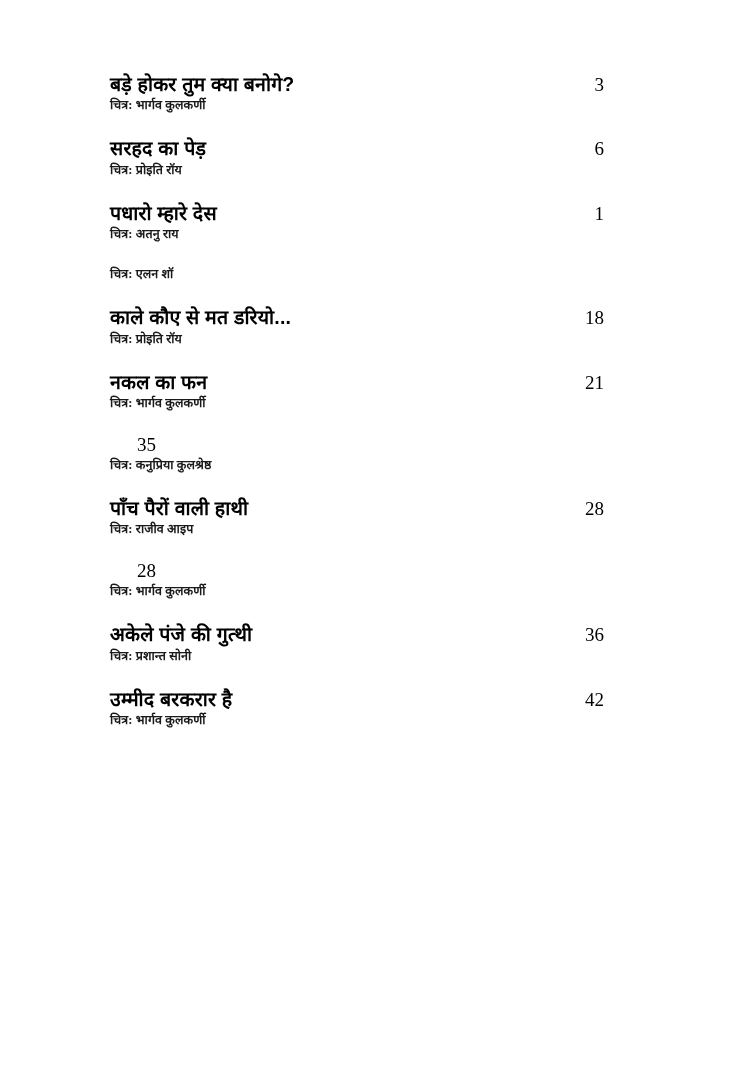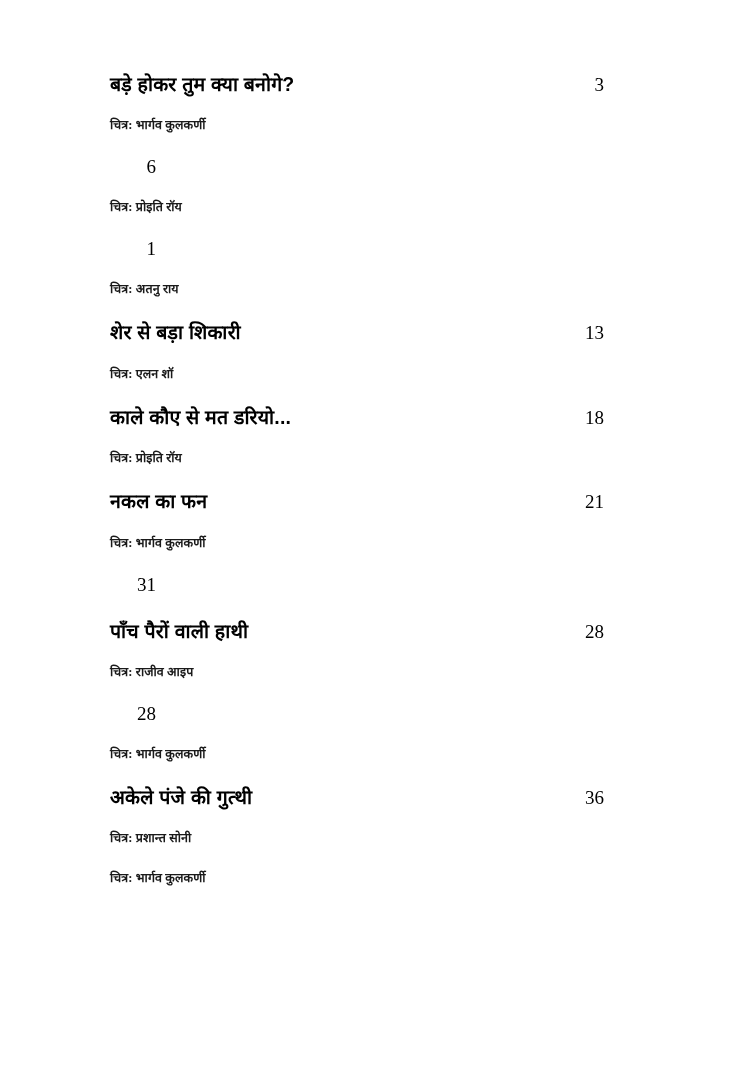--- a/index.html
+++ b/index.html
@@ -56,57 +56,55 @@
     flex: 0 0 auto;
     width: 46px;
     text-align: right;
     padding-right: 6px;
   }
   .entry-credit {
     font-family: "Liberation Serif", "DejaVu Serif", serif;
     font-size: 12.5px;
     font-weight: bold;
     color: #1a1a1a;
-    margin-top: 20px;
+    margin-top: 0;
     letter-spacing: 0.1px;
   }
 </style>
 </head>
 <body>
 
 <div class="page">
   <div class="toc">
 
     <div class="toc-entry">
       <div class="entry-row">
         <div class="entry-title">बड़े होकर तुम क्या बनोगे?</div>
         <div class="entry-page">3</div>
       </div>
       <div class="entry-credit">चित्र: भार्गव कुलकर्णी</div>
     </div>
 
     <div class="toc-entry">
       <div class="entry-row">
+        <div class="entry-title">सरहद का पेड़</div>
         <div class="entry-page">6</div>
       </div>
       <div class="entry-credit">चित्र: प्रोइति रॉय</div>
     </div>
 
     <div class="toc-entry">
       <div class="entry-row">
+        <div class="entry-title">पधारो म्हारे देस</div>
         <div class="entry-page">1</div>
       </div>
       <div class="entry-credit">चित्र: अतनु राय</div>
     </div>
 
     <div class="toc-entry">
-      <div class="entry-row">
-        <div class="entry-title">शेर से बड़ा शिकारी</div>
-        <div class="entry-page">13</div>
-      </div>
       <div class="entry-credit">चित्र: एलन शॉ</div>
     </div>
 
     <div class="toc-entry">
       <div class="entry-row">
         <div class="entry-title">काले कौए से मत डरियो...</div>
         <div class="entry-page">18</div>
       </div>
       <div class="entry-credit">चित्र: प्रोइति रॉय</div>
     </div>
@@ -114,22 +112,23 @@
     <div class="toc-entry">
       <div class="entry-row">
         <div class="entry-title">नकल का फन</div>
         <div class="entry-page">21</div>
       </div>
       <div class="entry-credit">चित्र: भार्गव कुलकर्णी</div>
     </div>
 
     <div class="toc-entry">
       <div class="entry-row">
-        <div class="entry-page">31</div>
+        <div class="entry-page">35</div>
       </div>
+      <div class="entry-credit">चित्र: कनुप्रिया कुलश्रेष्ठ</div>
     </div>
 
     <div class="toc-entry">
       <div class="entry-row">
         <div class="entry-title">पाँच पैरों वाली हाथी</div>
         <div class="entry-page">28</div>
       </div>
       <div class="entry-credit">चित्र: राजीव आइप</div>
     </div>
 
@@ -142,17 +141,21 @@
 
     <div class="toc-entry">
       <div class="entry-row">
         <div class="entry-title">अकेले पंजे की गुत्थी</div>
         <div class="entry-page">36</div>
       </div>
       <div class="entry-credit">चित्र: प्रशान्त सोनी</div>
     </div>
 
     <div class="toc-entry">
+      <div class="entry-row">
+        <div class="entry-title">उम्मीद बरकरार है</div>
+        <div class="entry-page">42</div>
+      </div>
       <div class="entry-credit">चित्र: भार्गव कुलकर्णी</div>
     </div>
 
   </div>
 </div>
 
 </body></html>

